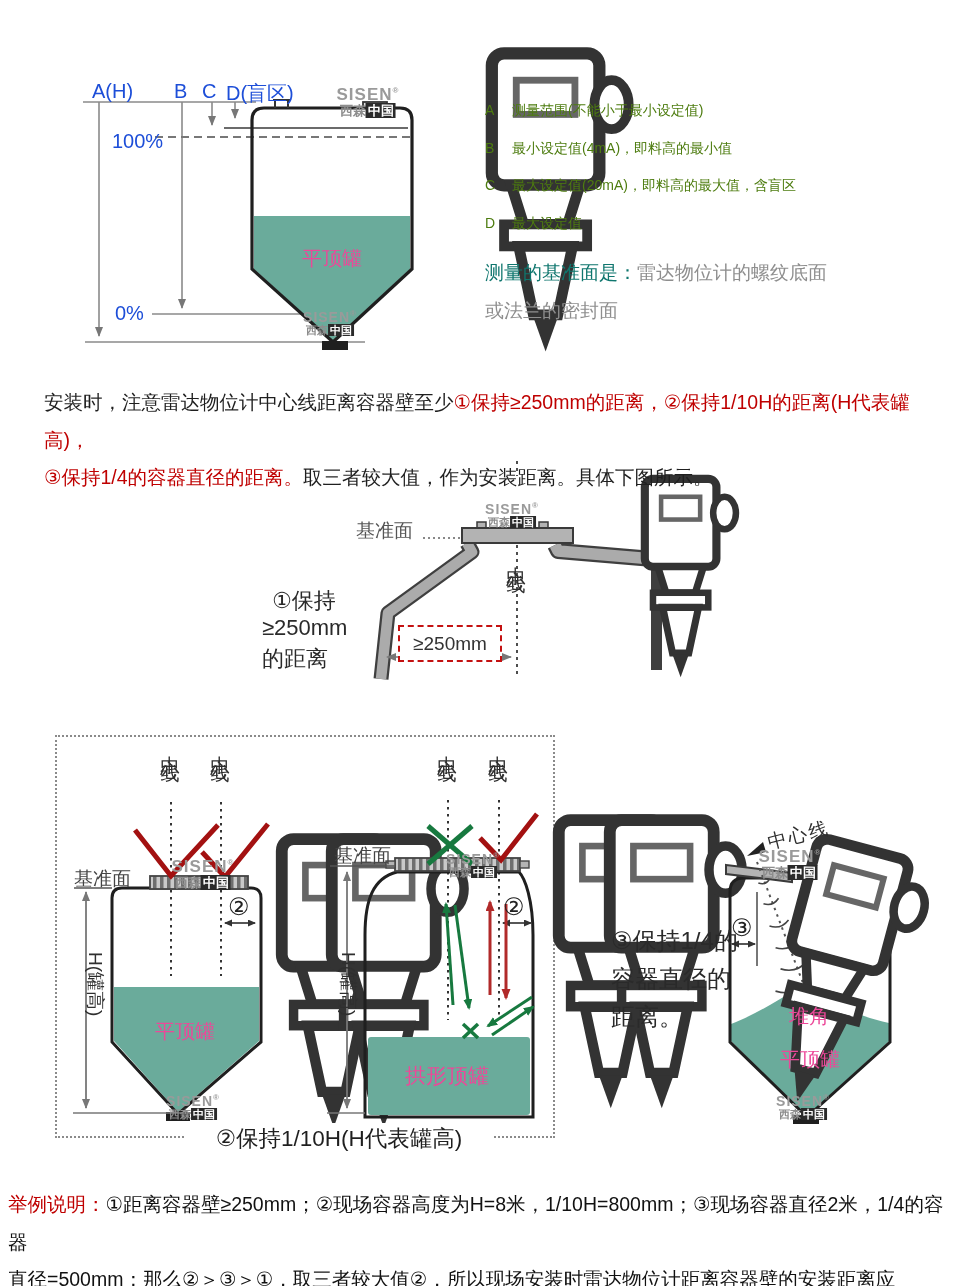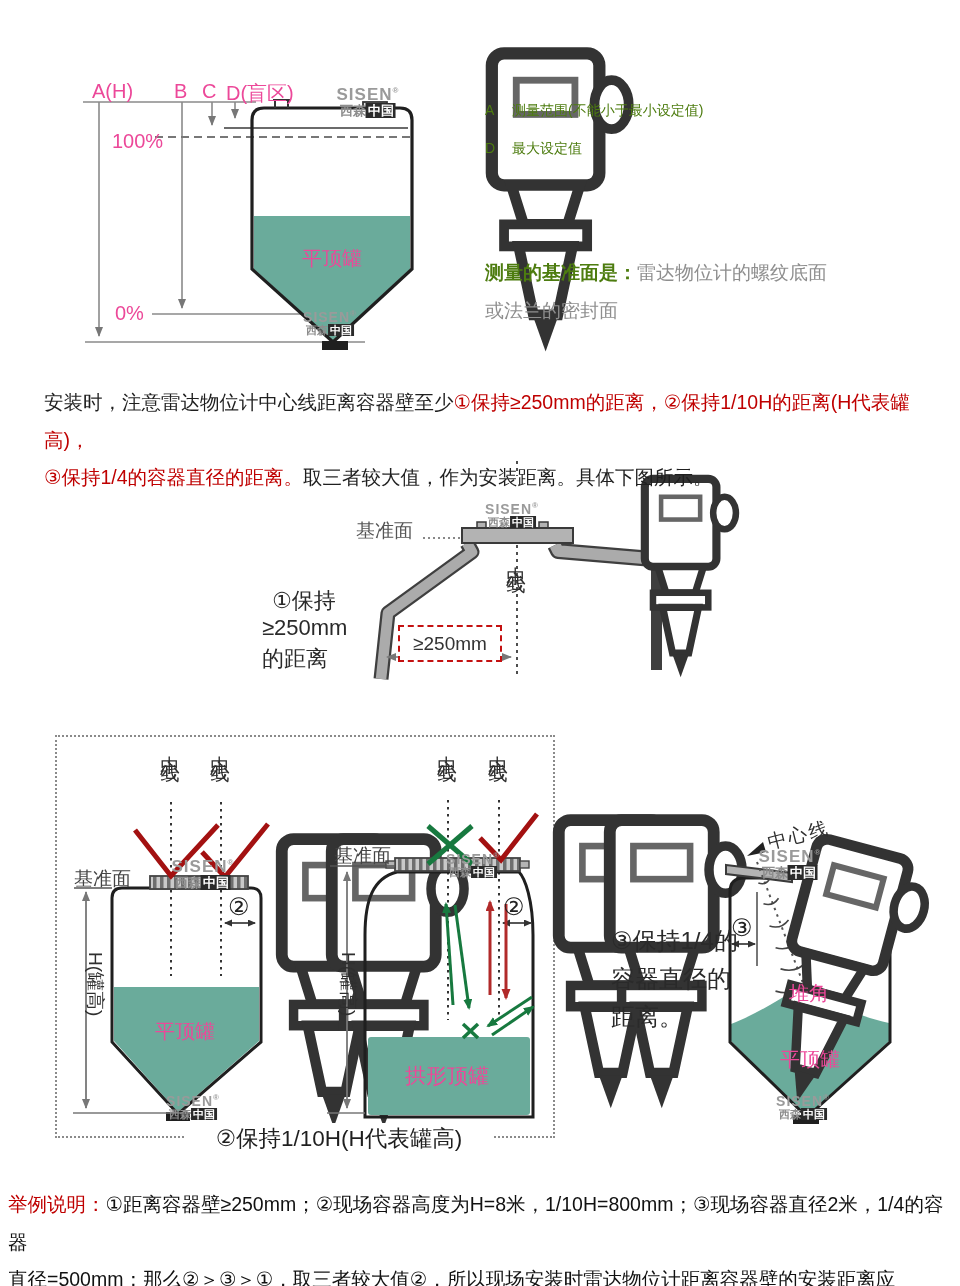--- a/index.html
+++ b/index.html
@@ -1,30 +1,30 @@
 <!DOCTYPE html>
 <html><head>
 <meta charset="utf-8">
 <style>
   html,body{margin:0;padding:0;background:#fff;}
   .page{position:relative;width:960px;height:1286px;background:#fff;overflow:hidden;
         font-family:"Liberation Sans","DejaVu Sans",sans-serif;color:#2a2a2a;}
   svg.layer{position:absolute;z-index:1;overflow:visible;}
   .lbl{position:absolute;z-index:2;white-space:nowrap;}
-  .fs20{font-size:20px;} .fs19{font-size:19px;} .fs21{font-size:21px;text-align:center;} .dark{color:#ec4899;}
+  .fs20{font-size:20px;} .fs19{font-size:19px;} .fs21{font-size:21px;text-align:center;} .dark{color:#1d4ed8;}
   .vtext{writing-mode:vertical-rl;text-orientation:upright;letter-spacing:4px;
          font-size:19px;color:#2f2f2f;line-height:1;}
   .rot90{transform:rotate(90deg);transform-origin:0 0;font-size:19px;color:#2f2f2f;}
   .rotm14{transform:rotate(-14deg);transform-origin:0 50%;}
   .legend{position:absolute;left:485px;top:92px;width:465px;line-height:37.6px;
           font-size:14px;color:#4d7c0f;z-index:2;}
   .legend .k{display:inline-block;width:27px;}
   .datum-note{position:absolute;left:485px;top:254px;width:465px;line-height:37.6px;
           font-size:19px;z-index:2;}
-  .datum-note .b{font-weight:bold;color:#4d7c0f;}
+  .datum-note .b{font-weight:normal;color:#0f766e;}
   .datum-note .g{color:#8e8e8e;}
   .note{position:absolute;left:44px;top:384px;width:900px;line-height:37.5px;
         font-size:19.5px;color:#1f1f1f;z-index:2;}
   .red{color:#bf0000;}
   .rule1-line{position:absolute;left:262px;font-size:22px;color:#2a2a2a;z-index:2;white-space:nowrap;}
   .red-dash-box{position:absolute;left:398px;top:625px;width:104px;height:37px;z-index:2;
         border:2.5px dashed #c41111;background:#fff;display:flex;align-items:center;
         justify-content:center;font-size:19px;color:#333;box-sizing:border-box;}
   .dashed-box{position:absolute;left:55px;top:735px;width:500px;height:403px;
         border:2px dotted #8a8a8a;box-sizing:border-box;z-index:0;}
@@ -100,20 +100,22 @@
   <span class="lbl fs20 dark" style="left:92px;top:80px;">A(H)</span>
   <span class="lbl fs20 dark" style="left:174px;top:80px;">B</span>
   <span class="lbl fs20 dark" style="left:202px;top:80px;">C</span>
   <span class="lbl fs20 dark" style="left:226px;top:80px;">D(盲区)</span>
   <span class="lbl fs20 dark" style="left:112px;top:130px;">100%</span>
   <span class="lbl fs20 dark" style="left:115px;top:302px;">0%</span>
   <span class="tank-name fs20" style="left:302px;top:245px;">平顶罐</span>
 
   <div class="legend">
     <div><span class="k">A</span><span>测量范围(不能小于最小设定值)</span></div>
+    <div><span class="k">B</span><span>最小设定值(4mA)，即料高的最小值</span></div>
+    <div><span class="k">C</span><span>最大设定值(20mA)，即料高的最大值，含盲区</span></div>
     <div><span class="k">D</span><span>最大设定值</span></div>
   </div>
   <div class="datum-note">
     <div><span class="b">测量的基准面是：</span><span class="g">雷达物位计的螺纹底面</span></div>
     <div><span class="g">或法兰的密封面</span></div>
   </div>
 
   <div class="note">
     <div><span>安装时，注意雷达物位计中心线距离容器壁至少</span><span class="red">①保持≥250mm的距离，②保持1/10H的距离(H代表罐高)，</span></div>
     <div><span class="red">③保持1/4的容器直径的距离。</span><span>取三者较大值，作为安装距离。具体下图所示。</span></div>
@@ -240,21 +242,21 @@
     <polygon points="147,76 163,62 166,72" fill="#222"></polygon>
     <line x1="157" y1="112" x2="157" y2="186" stroke="#555" stroke-width="1.6"></line>
     <line x1="132" y1="164" x2="155" y2="164" stroke="#444" stroke-width="1.8" marker-start="url(#mDark)" marker-end="url(#mDark)"></line>
     <use href="#sensor" transform="translate(155,33) rotate(15) scale(0.7)"></use>
   </svg>
   <span class="lbl fs19 rotm14" style="left:768px;top:830px;color:#2f2f2f;letter-spacing:2px;">中心线</span>
   <span class="numcircle" style="left:731px;top:916px;">③</span>
   <div class="rule3-line" style="top:925px;">③保持1/4的</div>
   <div class="rule3-line" style="top:963px;">容器直径的</div>
   <div class="rule3-line" style="top:1001px;">距离。</div>
-  <span class="tank-name fs20" style="left:789px;top:980px;">堆角</span>
+  <span class="tank-name fs20" style="left:789px;top:1003px;">堆角</span>
   <span class="tank-name fs20" style="left:780px;top:1046px;">平顶罐</span>
 
   <div class="example">
     <div><span class="red">举例说明：</span><span>①距离容器壁≥250mm；②现场容器高度为H=8米，1/10H=800mm；③现场容器直径2米，1/4的容器</span></div>
     <div><span>直径=500mm；那么②＞③＞①，取三者较大值②，所以现场安装时雷达物位计距离容器壁的安装距离应≥800mm。</span></div>
   </div>
 
   <div class="wm lg" style="left:368px;top:86px;">
     <div class="wm-brand"><span>SISEN</span><sup>®</sup></div>
     <div class="wm-cn"><span>西森</span><span class="box">中国</span></div>

